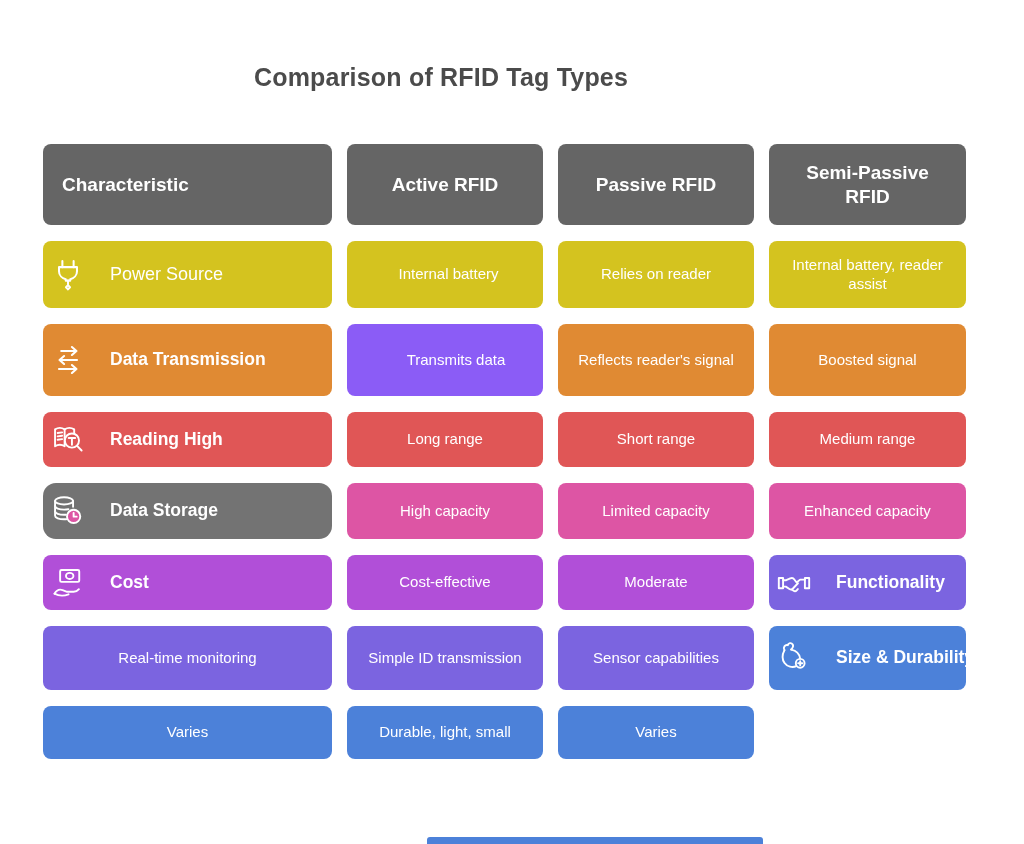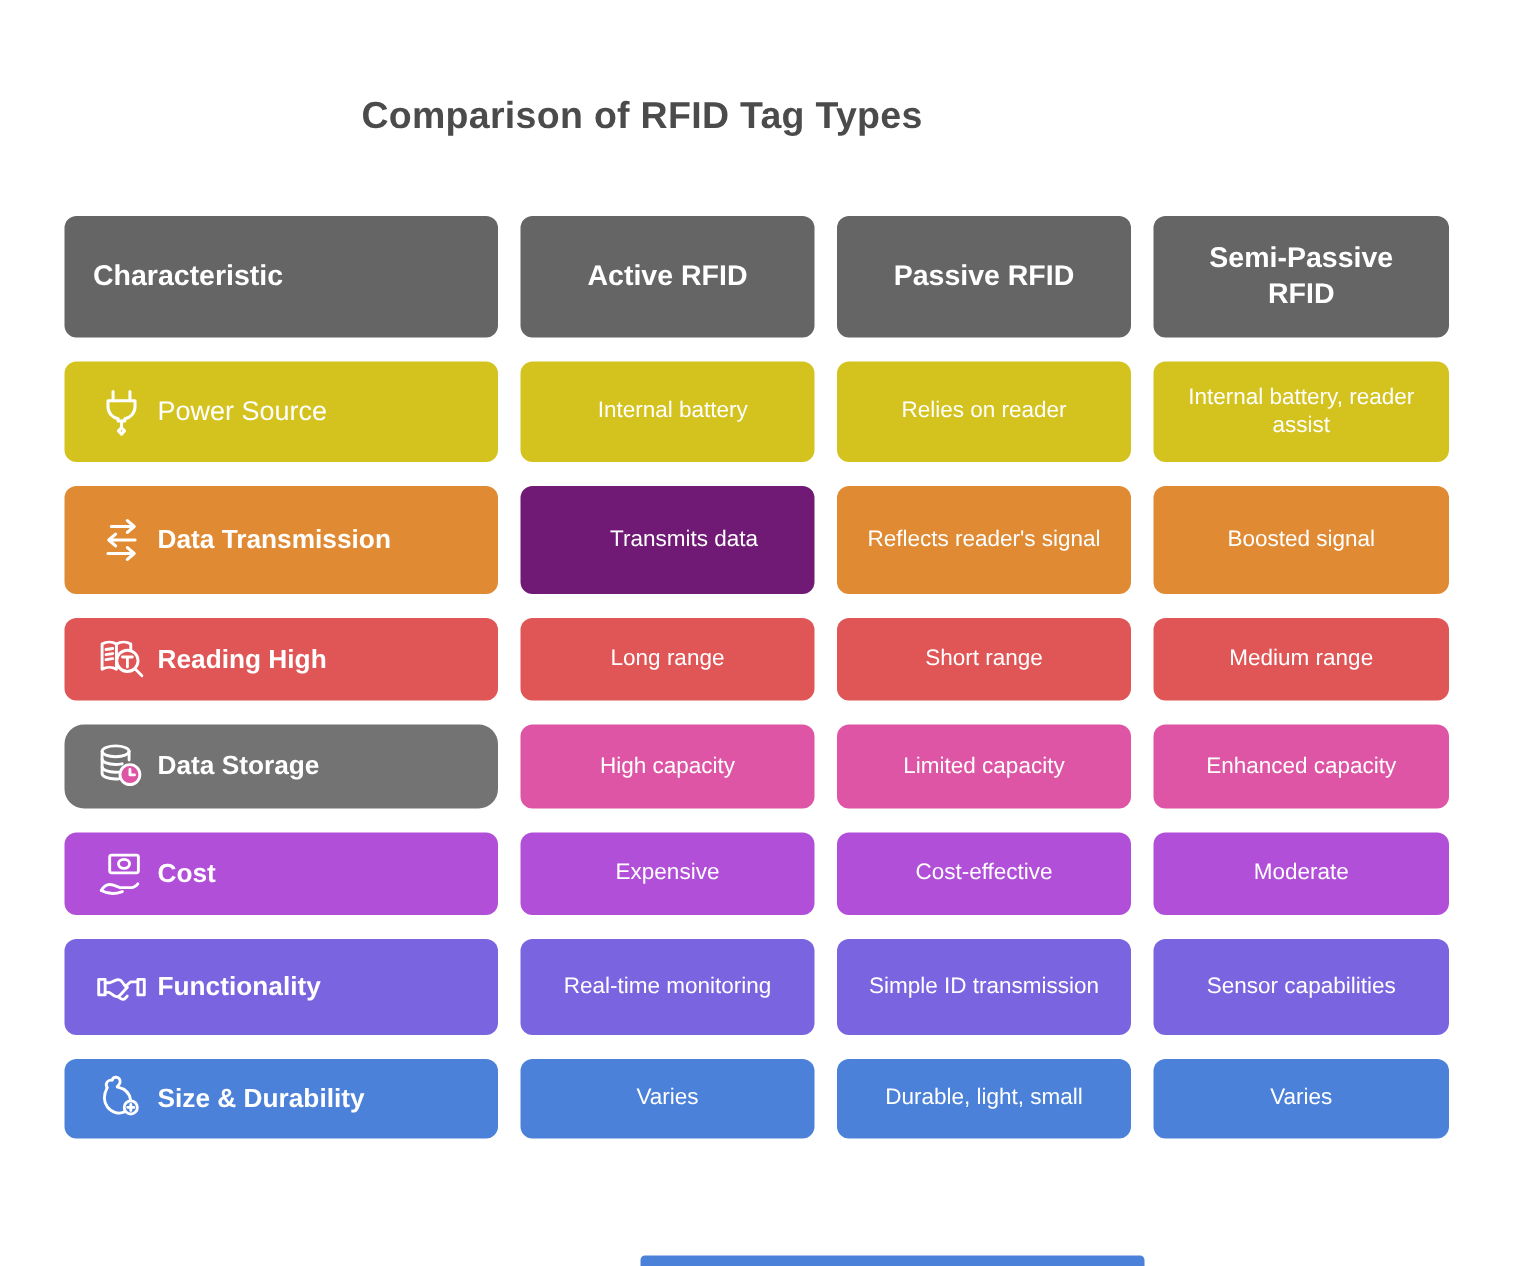--- a/index.html
+++ b/index.html
@@ -1,27 +1,27 @@
 <!DOCTYPE html>
 <html><head>
 <meta charset="utf-8">
 <style>
   html,body{margin:0;padding:0;background:#ffffff;}
   body{width:1024px;height:844px;font-family:"Liberation Sans",sans-serif;-webkit-font-smoothing:antialiased;}
   .canvas{position:relative;width:1024px;height:844px;background:#ffffff;overflow:hidden;}
-  .title{position:absolute;top:63px;left:0;width:856px;text-align:center;font-size:25px;font-weight:700;color:#4b4b4b;letter-spacing:.2px;}
+  .title{position:absolute;top:63px;left:0;width:856px;text-align:center;font-size:25px;font-weight:700;color:#4b4b4b;letter-spacing:.2px;padding-left:13px;}
   .grid{position:absolute;left:43px;top:144px;display:grid;
         grid-template-columns:289px 196px 196px 197px;
         grid-template-rows:81px 67px 72px 55px 56px 55px 64px 53px;
         gap:16px 15px;}
   .cell{border-radius:8px;display:flex;align-items:center;justify-content:center;
         color:#ffffff;box-sizing:border-box;text-align:center;line-height:1.25;}
   .head{font-size:19px;font-weight:700;padding:0 22px;}
   .head.first{justify-content:flex-start;text-align:right;padding:0 0 0 19px;}
-  .char{justify-content:flex-start;text-align:left;padding-left:20px;gap:6px;}
+  .char{justify-content:flex-start;text-align:left;padding-left:7px;gap:24px;}
   .char .label{font-size:17.5px;font-weight:700;white-space:nowrap;}
   .char .label.light{font-weight:400;font-size:18px;}
   .val{font-size:15px;font-weight:400;padding:0 13px;}
   .icon{display:flex;align-items:center;justify-content:center;flex:0 0 auto;}
   .icon svg{display:block;}
   .footer-bar{position:absolute;left:427px;bottom:0;width:336px;height:7px;border-radius:3px 3px 0 0;}
 </style>
 </head>
 <body>
 
@@ -54,21 +54,21 @@
     <div class="cell char" style="background-color: rgb(224, 138, 51);">
       <span class="icon">
         <svg width="36" height="36" viewBox="0 0 32 32" fill="none" stroke="#ffffff" stroke-width="1.9" stroke-linecap="round" stroke-linejoin="round">
           <path d="M10 8h13.5M19.5 4.5L23.5 8l-4 3.5"></path>
           <path d="M24 16H8.5M12.5 12.5L8.5 16l4 3.5"></path>
           <path d="M8 24h15.5M19.5 20.5l4 3.5-4 3.5"></path>
         </svg>
       </span>
       <span class="label">Data Transmission</span>
     </div>
-    <div class="cell val" style="background-color: #701a75; padding-left: 35px;">Transmits data</div>
+    <div class="cell val" style="background-color: #8b5cf6; padding-left: 35px;">Transmits data</div>
     <div class="cell val" style="background-color: rgb(224, 138, 51);">Reflects reader's signal</div>
     <div class="cell val" style="background-color: rgb(224, 138, 51);">Boosted signal</div>
 
     <div class="cell char" style="background-color: rgb(224, 86, 86);">
       <span class="icon">
         <svg width="36" height="36" viewBox="0 0 32 32" fill="none" stroke="#ffffff" stroke-width="1.7" stroke-linecap="round" stroke-linejoin="round">
           <path d="M4.5 6.5C7 5 10.5 5 13 6.5V21.5c-2.5-1.5-6-1.5-8.5 0z"></path>
           <path d="M13 6.5C15.5 5 19 5 21.5 6.5V10"></path>
           <path d="M6.8 9.8l4-.6M6.8 12.8l4-.6M6.8 15.8l4-.6"></path>
           <circle cx="19.5" cy="16.5" r="6.3" fill="#e05656"></circle>
@@ -104,21 +104,20 @@
       <span class="icon">
         <svg width="36" height="36" viewBox="0 0 32 32" fill="none" stroke="#ffffff" stroke-width="1.7" stroke-linecap="round" stroke-linejoin="round">
           <rect x="9" y="4.5" width="17" height="10.5" rx="1.2"></rect>
           <ellipse cx="17.5" cy="9.7" rx="3.3" ry="2.7"></ellipse>
           <path d="M4 25.5c1.6-2.8 4.2-4.3 7.2-3.2l4 1.5h5.8c1.9 0 3.5-.8 4.7-2.3"></path>
           <path d="M4 25.5c4 2.2 8.3 2.2 12.5.6"></path>
         </svg>
       </span>
       <span class="label">Cost</span>
     </div>
-    <div class="cell val" style="background-color: rgb(177, 79, 216);">Expensive</div>
     <div class="cell val" style="background-color: rgb(177, 79, 216);">Cost-effective</div>
     <div class="cell val" style="background-color: rgb(177, 79, 216);">Moderate</div>
 
     <div class="cell char" style="background-color: rgb(123, 100, 224);">
       <span class="icon">
         <svg width="36" height="36" viewBox="0 0 32 32" fill="none" stroke="#ffffff" stroke-width="1.7" stroke-linecap="round" stroke-linejoin="round">
           <path d="M2.5 11.5h3.8v9.2H2.5zM25.7 11.5h3.8v9.2h-3.8z"></path>
           <path d="M6.3 13.5h2.8l3.6-1.6c1.4-.6 3 .1 3.6 1l2 2.7 3.1-2.6h4.3"></path>
           <path d="M6.3 19.2h2.4l3.2 2.1c1 .7 2.4.5 3.2-.4l4.4-4.7"></path>
           <path d="M14 21.8l1.6 1.1c.9.6 2.1.4 2.8-.4l1-1.1"></path>

